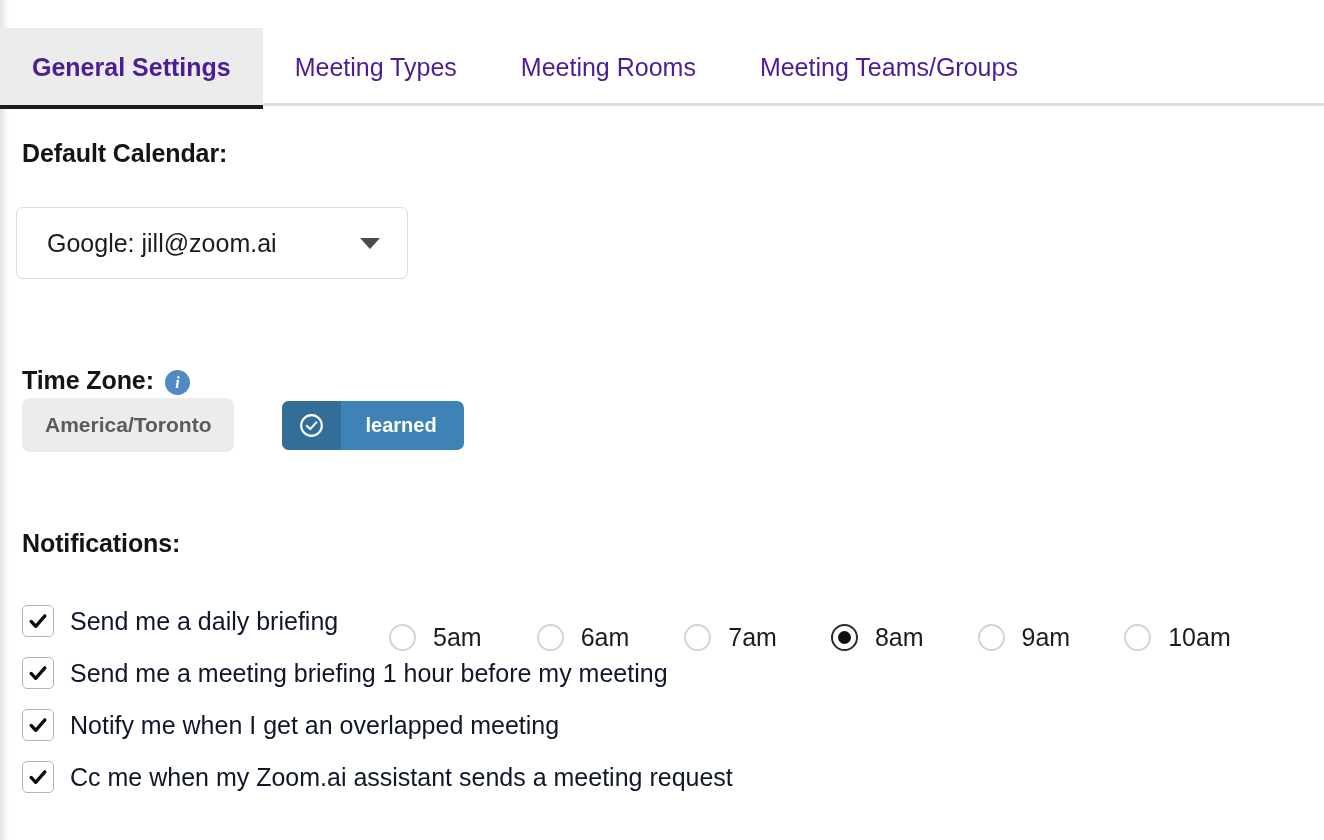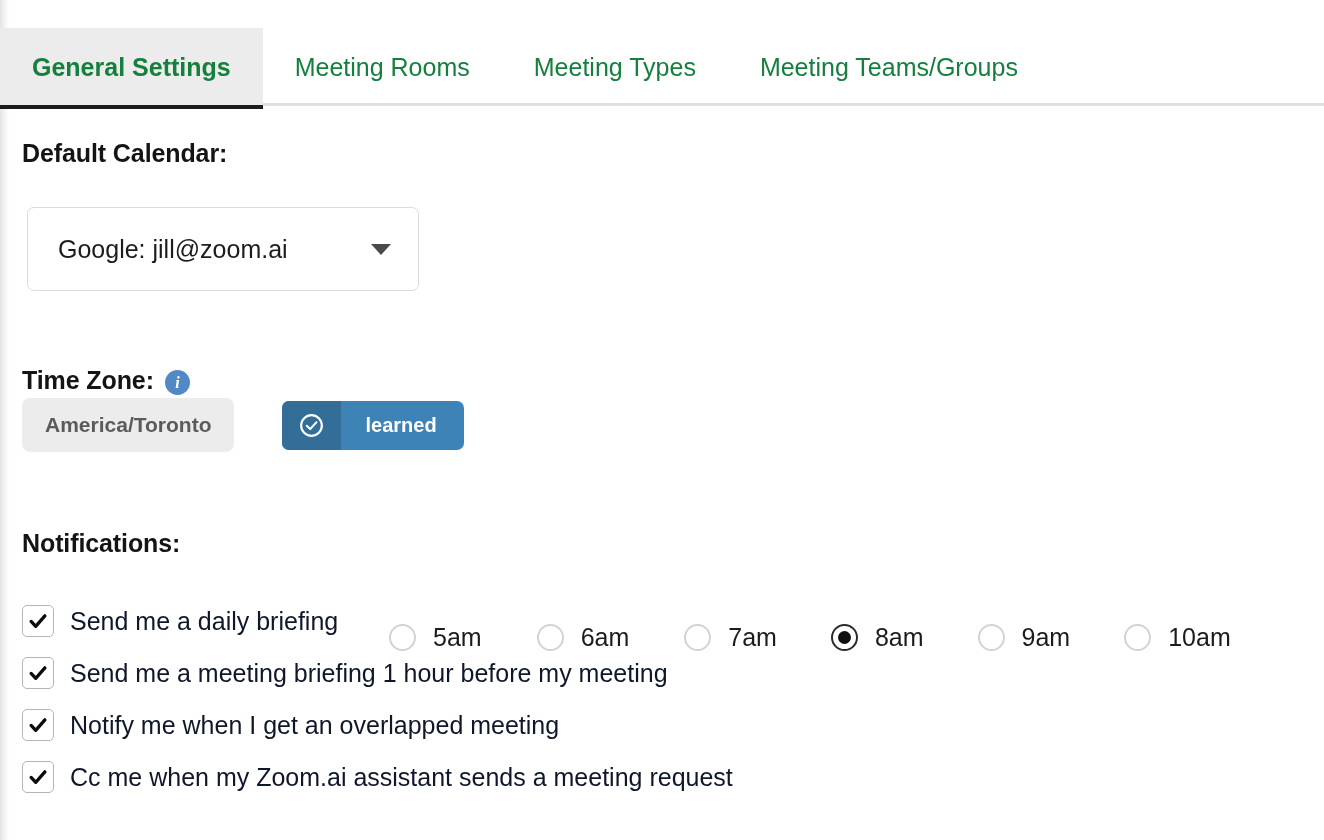--- a/index.html
+++ b/index.html
@@ -41,21 +41,21 @@
     width: 1324px;
     height: 3px;
     background: #e0e0e0;
   }
   .tab {
     position: relative;
     height: 78px;
     line-height: 78px;
     padding: 0 32px;
     font-size: 25px;
-    color: #15803d;
+    color: #4c1d95;
     white-space: nowrap;
     box-sizing: border-box;
     background: transparent;
     z-index: 2;
   }
   .tab.active {
     background: #ececec;
     font-weight: bold;
   }
   .tab.active::after {
@@ -101,24 +101,24 @@
     align-items: center;
     justify-content: center;
     line-height: 1;
     position: relative;
     top: 2px;
   }
 
   
   .select-box {
     position: absolute;
-    left: 27px;
+    left: 16px;
     top: 101px;
     width: 392px;
-    height: 84px;
+    height: 72px;
     box-sizing: border-box;
     border: 1px solid #dcdcdc;
     border-radius: 7px;
     background: #ffffff;
     display: flex;
     align-items: center;
     cursor: pointer;
   }
   .select-value {
     font-size: 25px;
@@ -256,22 +256,22 @@
   }
 </style>
 </head>
 <body>
 
 <div class="left-edge-shadow"></div>
 
 <div class="tabstrip">
   <div class="tabstrip-rule"></div>
   <div class="tab active">General Settings</div>
+  <div class="tab">Meeting Types</div>
   <div class="tab">Meeting Rooms</div>
-  <div class="tab">Meeting Types</div>
   <div class="tab">Meeting Teams/Groups</div>
 </div>
 
 <div class="content">
 
   <div class="section-heading" id="heading-default-calendar">Default Calendar:</div>
 
   <div class="select-box">
     <span class="select-value">Google: jill@zoom.ai</span>
     <span class="caret"></span>

